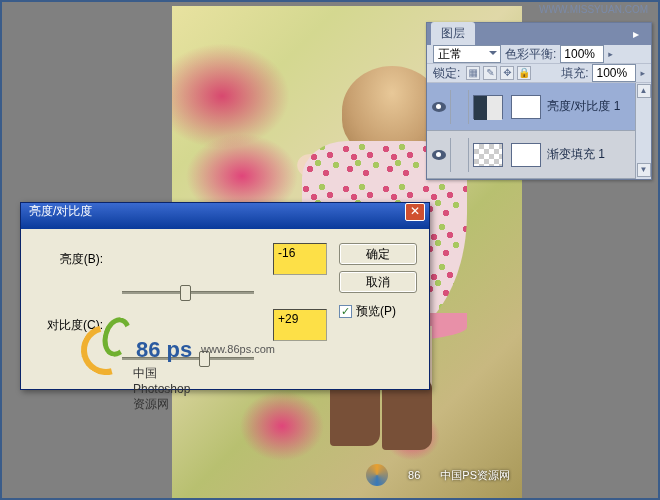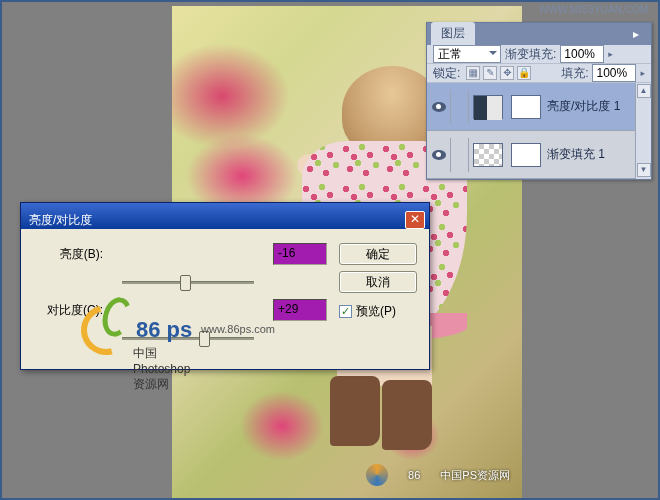--- a/index.html
+++ b/index.html
@@ -43,31 +43,31 @@
   .thumb.mask{background:#fff}
   .thumb.checker{background:repeating-conic-gradient(#ccc 0 25%,#fff 0 50%) 0 0/10px 10px}
   .thumb.half{background:#000}
   .thumb.half::after{content:"";position:absolute;right:0;top:0;width:15px;height:24px;background:#fff}
   .lname{flex:1;color:#1a2a48;padding-left:2px;white-space:nowrap;overflow:hidden}
   .scrollbar{position:absolute;right:0;top:0;width:16px;height:100%;background:#d6dde9;border-left:1px solid #9aa4b4}
   .sb-btn{width:14px;height:14px;background:#e8ecf2;border:1px solid #9aa4b4;margin:1px auto;font-size:8px;text-align:center;line-height:12px;color:#5a6a8a}
 
   
   .dlg{position:absolute;left:18px;top:200px;width:410px;background:#ece9d8;border:1px solid #0a246a;box-shadow:2px 2px 6px rgba(0,0,0,.4)}
-  .dlg-title{height:26px;background:linear-gradient(#3a6ad0,#0a3a9a);display:flex;align-items:flex-end;padding:0 4px;color:#fff;font-size:13px}
+  .dlg-title{height:26px;background:linear-gradient(#3a6ad0,#0a3a9a);display:flex;align-items:flex-start;padding:0 4px;color:#fff;font-size:13px}
   .dlg-title span:first-child{flex:1;padding-left:4px}
   .dlg-x{width:20px;height:18px;background:#d05030;border:1px solid #fff;text-align:center;line-height:15px;font-size:12px;color:#fff;border-radius:2px}
   .dlg-body{padding:14px 12px;display:flex;gap:12px}
   .dlg-left{flex:1}
   .drow{display:flex;align-items:center;margin-bottom:8px;gap:19px}
   .dlabel{width:70px;text-align:right;color:#000}
   .slider{flex:1;height:18px;position:relative}
   .slider::before{content:"";position:absolute;left:0;right:0;top:8px;height:2px;background:#9a9a8a;border-top:1px solid #7a7a6a}
   .slider-thumb{position:absolute;top:2px;width:11px;height:16px;background:#ece9d8;border:1px solid #6a6a5a;border-radius:2px}
-  .num{width:54px;height:22px;background:#a21caf;border:1px inset #a0a090;padding:0 4px;text-align:left;line-height:18px}
+  .num{width:54px;height:32px;background:#fde047;border:1px inset #a0a090;padding:0 4px;text-align:left;line-height:18px}
   .dlg-right{width:78px;display:flex;flex-direction:column;gap:6px}
   .btn{height:22px;background:#ece9d8;border:1px solid #8a8a7a;border-radius:3px;text-align:center;line-height:20px;box-shadow:inset 0 0 0 1px #fff}
   .chk{display:flex;align-items:center;gap:4px;margin-top:4px}
   .chk-box{width:13px;height:13px;background:#fff;border:1px solid #6a8ab0;color:#2a7a2a;font-size:11px;text-align:center;line-height:11px}
   .logo-ov{position:absolute;left:60px;bottom:10px;pointer-events:none}
   .logo-ov .c1{position:absolute;width:50px;height:50px;border:6px solid #f0b030;border-radius:50%;border-right-color:transparent;border-top-color:transparent;transform:rotate(30deg);left:0;top:-54px}
   .logo-ov .c2{position:absolute;width:28px;height:40px;border:5px solid #70b030;border-radius:50%;border-right-color:transparent;left:22px;top:-62px;transform:rotate(15deg)}
   .logo-txt{position:absolute;left:55px;top:-42px;font-size:22px;font-weight:bold;color:#2a5aa0;white-space:nowrap}
   .logo-url{position:absolute;left:120px;top:-36px;font-size:11px;color:#555}
   .logo-cn{position:absolute;left:52px;top:-14px;font-size:12px;color:#333}
@@ -97,21 +97,21 @@
   </div>
 </div>
 
 <div class="panel">
   <div class="panel-tabs">
     <div class="panel-tab">图层</div>
     <div class="panel-opts">▸</div>
   </div>
   <div class="panel-row">
     <div class="select">正常</div>
-    <span class="lbl">渐变填充:</span>
+    <span class="lbl">色彩平衡:</span>
     <div class="pct">100%</div>
     <span style="font-size:9px;color:#5a6a8a">▸</span>
   </div>
   <div class="panel-row">
     <span class="lbl">锁定:</span>
     <div class="lock-icons">
       <div class="li">▦</div>
       <div class="li">✎</div>
       <div class="li">✥</div>
       <div class="li">🔒</div>

